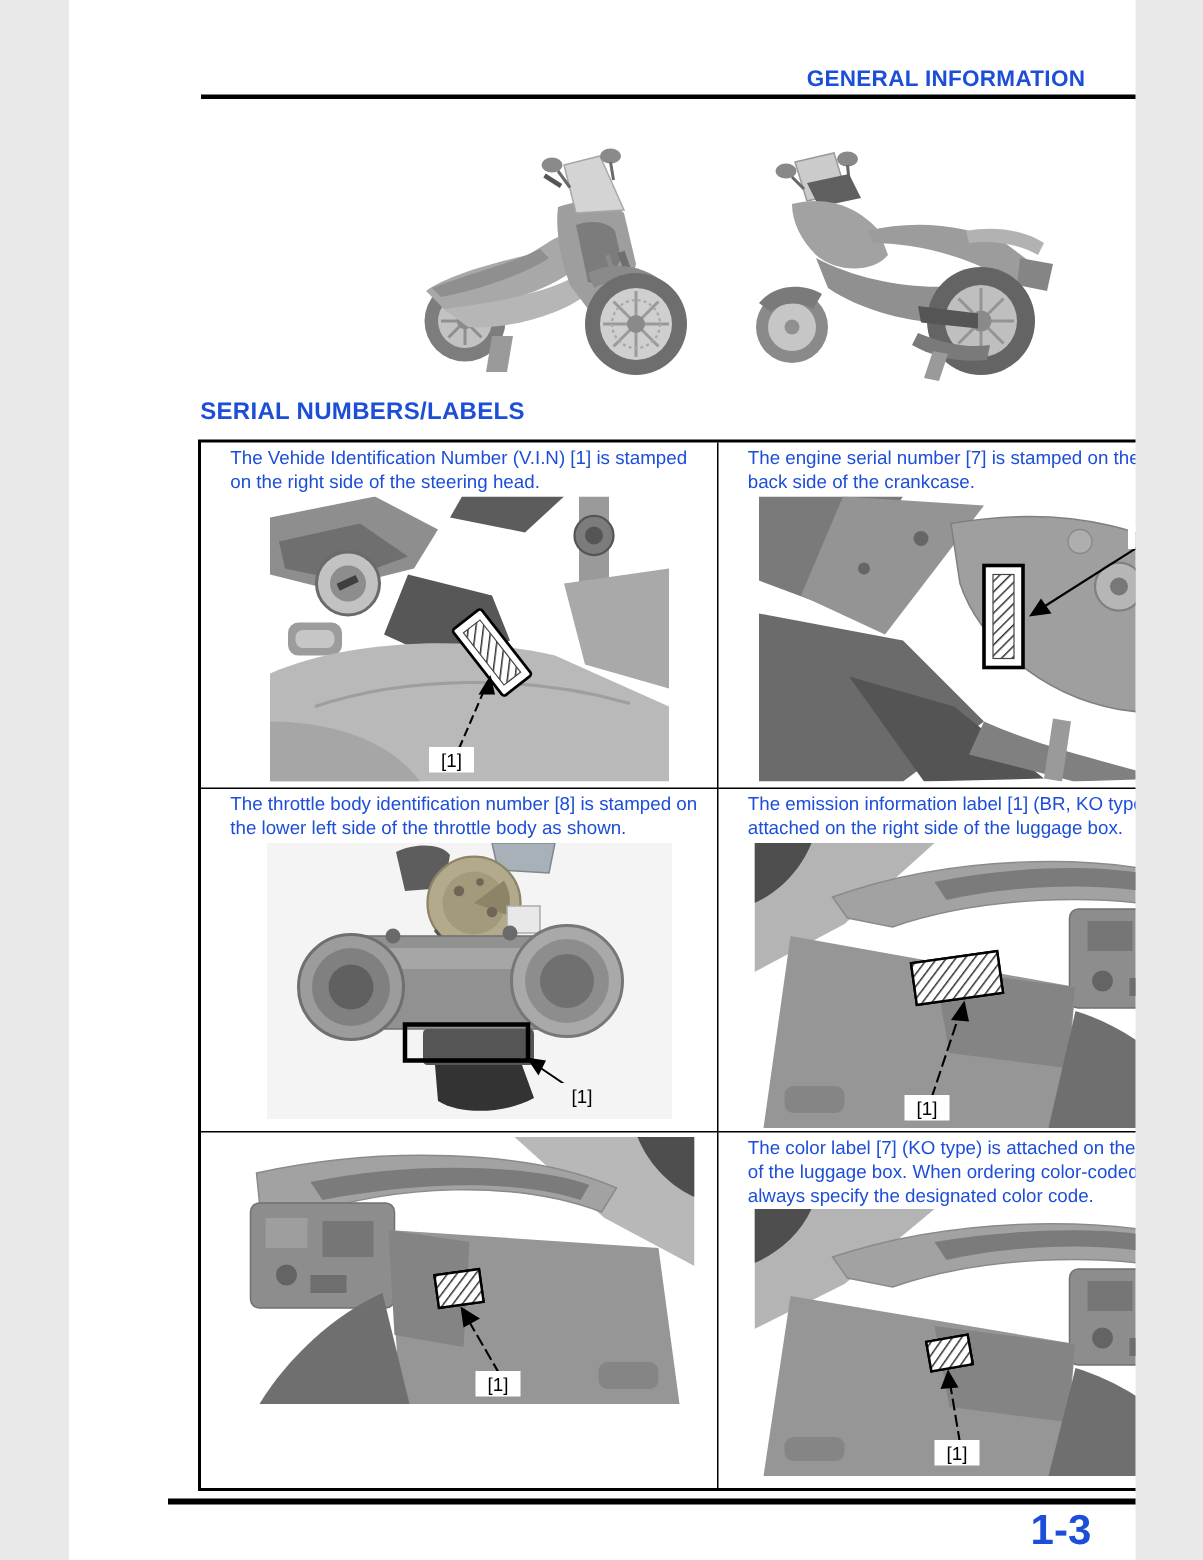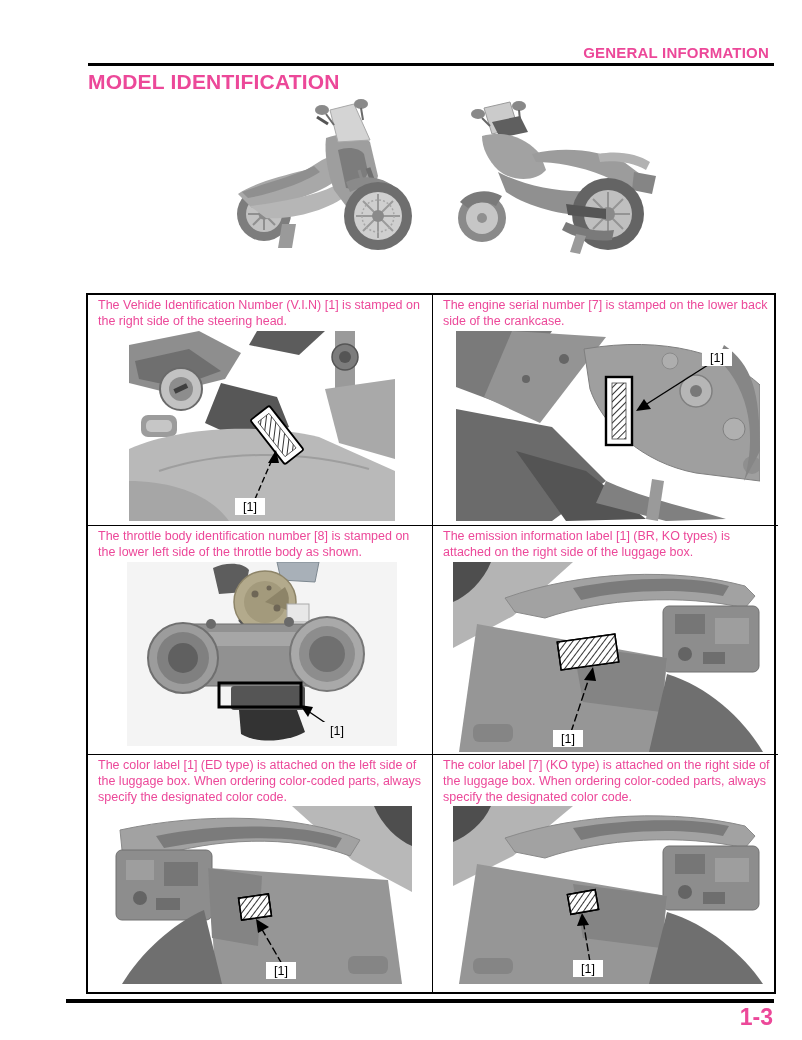--- a/index.html
+++ b/index.html
@@ -1,48 +1,47 @@
 <!DOCTYPE html>
 <html><head>
 <meta charset="utf-8">
 <style>
   html,body{margin:0;padding:0;background:#e9e9e9;}
   .page{
-    position:relative;width:802px;height:1040px;background:#ffffff;
-    font-family:"Liberation Sans",sans-serif;color:#ec4899;margin:0 auto;overflow:hidden;
+    position:relative;width:711px;height:1040px;background:#ffffff;
+    font-family:"Liberation Sans",sans-serif;color:#1d4ed8;margin:0 auto;overflow:hidden;
   }
   .page-header{
     position:absolute;top:44px;right:33px;font-size:15px;font-weight:bold;letter-spacing:.2px;
   }
   .top-rule{position:absolute;left:88px;top:63px;width:686px;height:3px;background:#000;}
   .page-title{position:absolute;left:88px;top:70px;margin:0;font-size:21px;font-weight:bold;letter-spacing:.2px;}
   .bikes{position:absolute;left:222px;top:98px;width:446px;height:162px;display:flex;gap:30px;align-items:flex-start;}
   .section-heading{position:absolute;left:88px;top:266px;margin:0;font-size:16px;font-weight:bold;letter-spacing:.2px;}
   .grid{
     position:absolute;left:86px;top:293px;width:690px;
     display:grid;grid-template-columns:345px 345px;grid-template-rows:231px 229px 237px;
     border:2px solid #000;box-sizing:border-box;
   }
-  .cell{position:relative;box-sizing:border-box;overflow:hidden;padding:2px 6px 0 10px;}
+  .cell{position:relative;box-sizing:border-box;overflow:hidden;padding:2px 6px 0 20px;}
   .cell.bR{border-right:1.5px solid #000;}
   .cell.bB{border-bottom:1.5px solid #000;}
   .cap{margin:1px 0 1px 0;font-size:12.5px;line-height:15.8px;}
   .fig{text-align:center;margin-top:1px;}
   .bottom-rule{position:absolute;left:66px;top:999px;width:708px;height:4px;background:#000;}
-  .pagenum{position:absolute;top:1004px;right:29px;font-size:23px;font-weight:bold;}
+  .pagenum{position:absolute;top:1004px;right:29px;font-size:28px;font-weight:bold;}
   svg text.callout{font-family:"Liberation Sans",sans-serif;font-size:12.5px;fill:#000;}
 </style>
 </head>
 <body>
 
 <div class="page">
 
   <div class="page-header">GENERAL INFORMATION</div>
   <div class="top-rule"></div>
-  <h1 class="page-title">MODEL IDENTIFICATION</h1>
 
   <div class="bikes">
 
     <svg width="196" height="158" viewBox="0 0 196 158">
       <circle cx="42" cy="116" r="27" fill="#7d7d7d"></circle>
       <circle cx="42" cy="116" r="18" fill="#c2c2c2"></circle>
       <g stroke="#8f8f8f" stroke-width="2">
         <line x1="42" y1="100" x2="42" y2="132"></line>
           <line x1="26" y1="116" x2="58" y2="116"></line>
         <line x1="31" y1="105" x2="53" y2="127"></line>
@@ -100,20 +99,21 @@
         <line x1="145" y1="101" x2="175" y2="131"></line>
           <line x1="175" y1="101" x2="145" y2="131"></line>
       </g>
       <circle cx="160" cy="116" r="7" fill="#8a8a8a"></circle>
       <polygon points="118,106 158,111 158,121 120,117" fill="#555"></polygon>
       <path d="M118,124 C138,132 152,134 166,132 L164,142 C146,144 128,140 114,132 Z" fill="#7a7a7a"></path>
       <polygon points="128,136 138,138 132,156 122,154" fill="#9a9a9a"></polygon>
     </svg>
   </div>
 
+  <h2 class="section-heading">SERIAL NUMBERS/LABELS</h2>
 
   <div class="grid">
 
     <div class="cell bR bB">
       <p class="cap">The Vehide Identification Number (V.I.N) [1] is stamped on the right side of the steering head.</p>
       <div class="fig">
         <svg width="266" height="190" viewBox="0 0 266 190">
           <defs>
             <pattern id="hatch-a" width="5" height="5" patternUnits="userSpaceOnUse" patternTransform="rotate(45)">
               <rect width="5" height="5" fill="#fff"></rect>
@@ -248,21 +248,20 @@
           </g>
           <line x1="118" y1="170" x2="137" y2="113" stroke="#000" stroke-width="1.4" stroke-dasharray="8,3"></line>
           <polygon points="140,105 131,118 143,119" fill="#000"></polygon>
           <rect x="100" y="168" width="30" height="17" fill="#fff"></rect>
           <text class="callout" x="115" y="181" text-anchor="middle">[1]</text>
         </svg>
       </div>
     </div>
 
     <div class="cell bR">
-      <p class="cap">The color label [1] (ED type) is attached on the left side of the luggage box. When ordering color-coded parts, always specify the designated color code.</p>
       <div class="fig">
         <svg width="300" height="178" viewBox="0 0 300 178">
           <defs>
             <pattern id="hatch-e" width="5" height="5" patternUnits="userSpaceOnUse" patternTransform="rotate(45)">
               <rect width="5" height="5" fill="#fff"></rect>
                 <line x1="0" y1="0" x2="0" y2="5" stroke="#333" stroke-width="2"></line>
             </pattern>
           </defs>
           <polygon points="180,0 300,0 300,86 240,54" fill="#b8b8b8"></polygon>
           <path d="M262,0 L300,0 L300,40 C286,34 270,20 262,0 Z" fill="#4e4e4e"></path>

